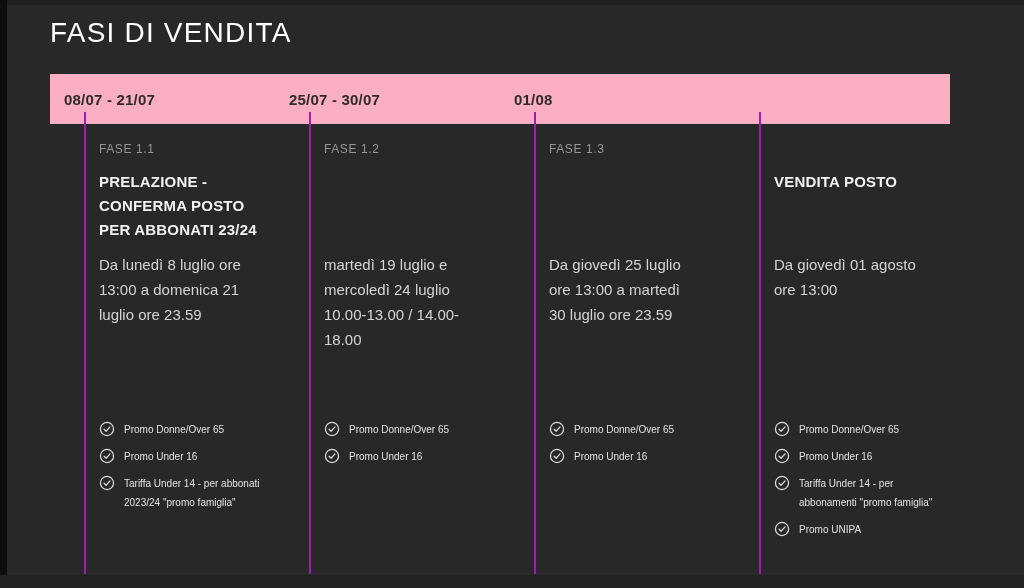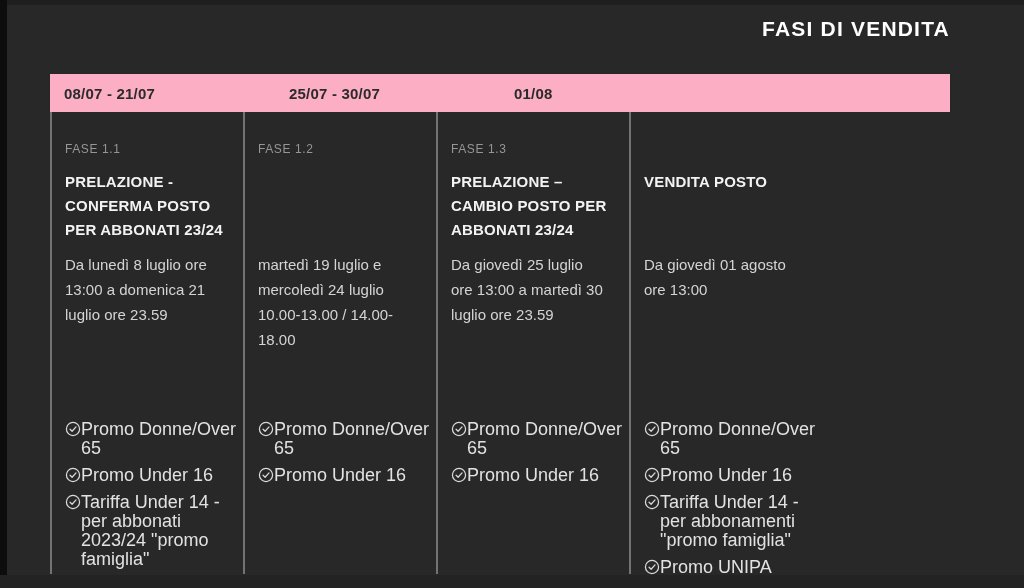--- a/index.html
+++ b/index.html
@@ -9,60 +9,61 @@
     font-family:"Liberation Sans",sans-serif;
     position:relative;overflow:hidden;
     -webkit-font-smoothing:antialiased;
   }
   .edge-top{position:absolute;left:0;top:0;width:1024px;height:5px;background:#1f1f1f;}
   .edge-left{position:absolute;left:0;top:0;width:7px;height:588px;background:#0d0d0d;}
   .edge-bottom{position:absolute;left:0;top:575px;width:1024px;height:13px;background:#232323;}
 
   .page-title{
     position:absolute;left:50px;top:17px;width:900px;
-    text-align:right;color:#ffffff;
-    font-size:21px;font-weight:bold;letter-spacing:1.2px;
+    text-align:left;color:#ffffff;
+    font-size:28px;font-weight:normal;letter-spacing:1.2px;
   }
 
   .header-bar{
-    position:absolute;left:50px;top:74px;width:900px;height:38px;
+    position:absolute;left:50px;top:74px;width:900px;height:50px;
     background:#fcaec5;display:flex;
   }
   .header-cell{
     width:225px;box-sizing:border-box;padding-left:14px;
     display:flex;align-items:center;
     color:#2b2b2b;font-size:15px;font-weight:bold;letter-spacing:.2px;
   }
 
   .columns{
     position:absolute;left:50px;top:112px;width:900px;height:462px;
     display:flex;
   }
   .col{
     width:193px;box-sizing:border-box;position:relative;
-    border-left:2px solid #737373;
+    border-left:2px solid #a21caf;
+    margin-left:34px;
   }
   .fase-label{
     position:absolute;left:13px;top:30px;right:10px;
     color:#969696;font-size:12px;letter-spacing:.6px;
   }
   .fase-title{
     position:absolute;left:13px;top:58px;right:13px;
     color:#f3f3f3;font-size:15px;font-weight:bold;line-height:24px;letter-spacing:.2px;
   }
   .fase-schedule{
     position:absolute;left:13px;top:140px;right:25px;
     color:#d4d4d4;font-size:15px;line-height:25px;
   }
   .promo-list{
     position:absolute;left:13px;top:308px;right:6px;
   }
   .promo-item{
-    display:flex;margin-bottom:8px;
-    color:#e2e2e2;font-size:18px;line-height:19px;
+    display:flex;gap:9px;margin-bottom:8px;
+    color:#e2e2e2;font-size:10px;line-height:19px;
   }
   .promo-item .check{flex:0 0 16px;width:16px;height:16px;margin-top:1px;color:#dadada;}
   .promo-item svg{display:block;}
 </style>
 </head>
 <body>
 
 <div class="edge-top"></div>
 <div class="edge-left"></div>
 <div class="edge-bottom"></div>
@@ -132,21 +133,20 @@
               <path d="M5.7 9.3 L8 11.5 L12.4 6.6" fill="none" stroke="currentColor" stroke-width="1.4" stroke-linecap="round" stroke-linejoin="round"></path>
             </svg>
           </span>
         <span>Promo Under 16</span>
       </div>
     </div>
   </div>
 
   <div class="col">
     <div class="fase-label">FASE 1.3</div>
-    <div class="fase-title">PRELAZIONE – CAMBIO POSTO PER ABBONATI 23/24</div>
     <div class="fase-schedule">Da giovedì 25 luglio ore 13:00 a martedì 30 luglio ore 23.59</div>
     <div class="promo-list">
       <div class="promo-item">
         <span class="check">
             <svg viewBox="0 0 18 18" width="16" height="16">
               <circle cx="9" cy="9" r="7.4" fill="none" stroke="currentColor" stroke-width="1.4"></circle>
               <path d="M5.7 9.3 L8 11.5 L12.4 6.6" fill="none" stroke="currentColor" stroke-width="1.4" stroke-linecap="round" stroke-linejoin="round"></path>
             </svg>
           </span>
         <span>Promo Donne/Over 65</span>

